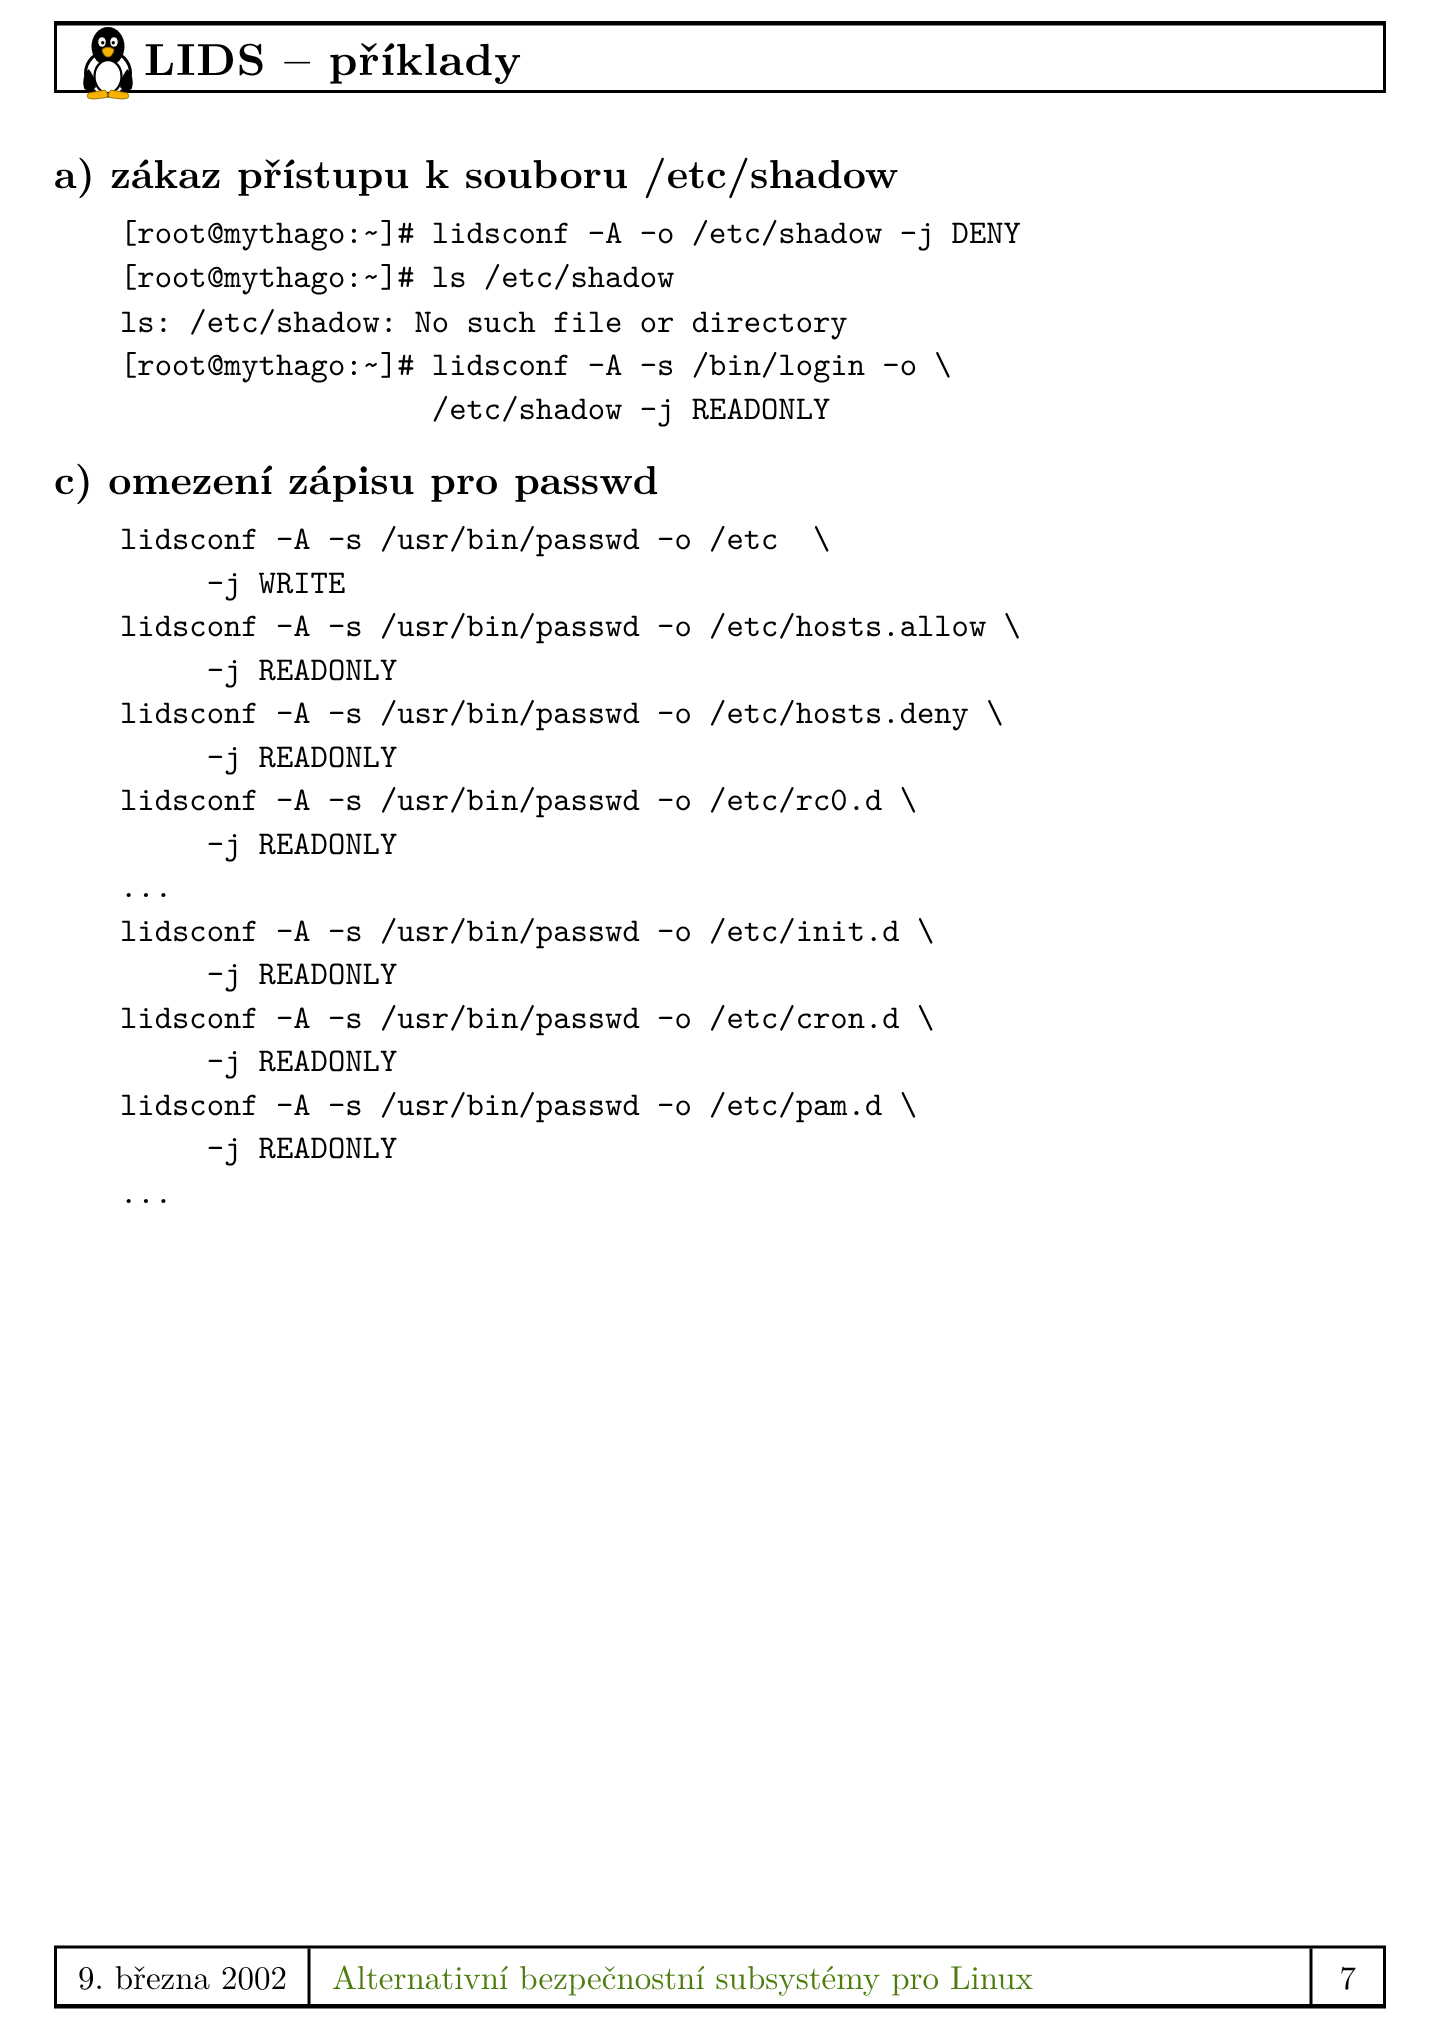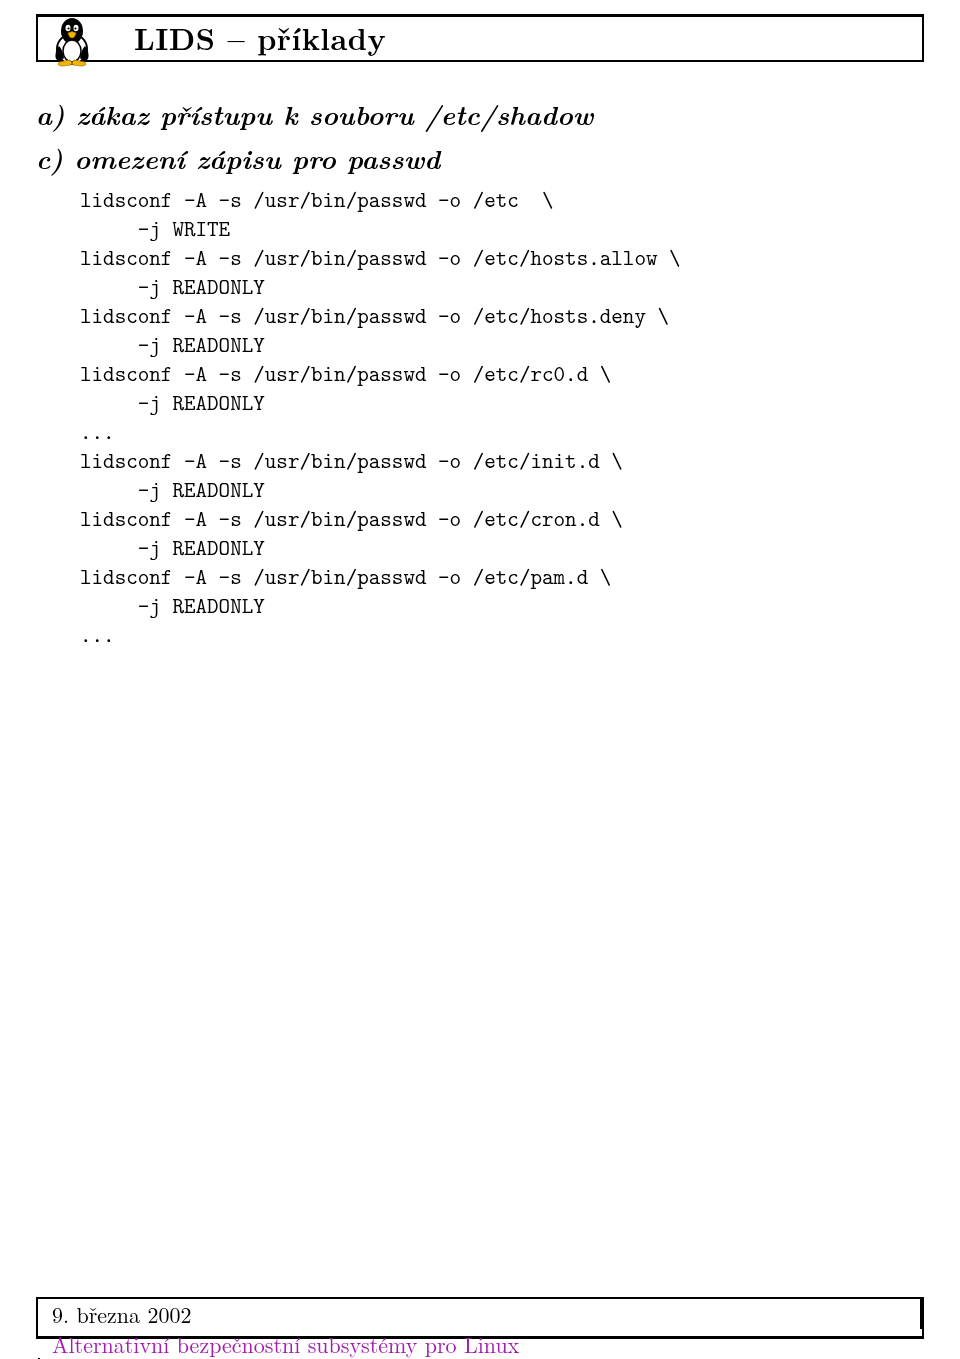--- a/index.html
+++ b/index.html
@@ -18,42 +18,41 @@
     padding: 14px 36px 0 36px;
     font-size: 22px;
     line-height: 1.35;
   }
   .header-block {
     position: relative;
     border: 2px solid #000;
     border-top: 3px solid #000;
     height: 48px;
     box-sizing: border-box;
-    padding-left: 96px;
+    padding-left: 58px;
     display: flex;
     align-items: center;
     margin-bottom: 34px;
   }
   .header-title {
     font-weight: bold;
     font-size: 30px;
     letter-spacing: 0.5px;
   }
   .tux {
     position: absolute;
     left: 12px;
     top: -4px;
     width: 44px;
     height: 54px;
   }
   .section-heading {
     font-weight: bold;
     font-size: 27px;
     margin: 10px 0 8px 0;
-    font-style: italic;
   }
   .section-heading.tight { margin-top: 6px; }
   .codeblock {
     font-family: "Latin Modern Mono", "CMU Typewriter Text", "Courier New", monospace;
     white-space: pre;
     font-size: 22px;
     line-height: 1.32;
     margin: 4px 0 14px 44px;
   }
   .footer {
@@ -61,35 +60,34 @@
     left: 36px;
     right: 36px;
     bottom: 20px;
     display: flex;
     align-items: stretch;
     border: 2px solid #000;
     border-bottom: 3px solid #000;
     height: 42px;
     box-sizing: border-box;
     font-size: 22px;
-    flex-direction: column;
   }
   .footer .cell-date {
     border-right: 2px solid #000;
     padding: 0 14px;
     display: flex;
     align-items: center;
     white-space: nowrap;
   }
   .footer .cell-title {
     flex: 1;
     padding: 0 14px;
     display: flex;
     align-items: center;
-    color: #a21caf;
+    color: #4d7c0f;
   }
   .footer .cell-page {
     border-left: 2px solid #000;
     padding: 0 18px;
     display: flex;
     align-items: center;
   }
 </style>
 </head>
 <body>
@@ -109,20 +107,25 @@
       <ellipse cx="22" cy="38" rx="9" ry="11" fill="#fff" stroke="#000" stroke-width="1.5"></ellipse>
       <path d="M9 33 q-5 6 -3 13 q4 4 8 -1 q-1 -8 -5 -12 z" fill="#000"></path>
       <path d="M35 33 q5 6 3 13 q-4 4 -8 -1 q1 -8 5 -12 z" fill="#000"></path>
       <path d="M9 49 q-3 4 4 4 l8 -1 q2 -2 -1 -5 z" fill="#f6b400" stroke="#9b6b00" stroke-width="0.6"></path>
       <path d="M35 49 q3 4 -4 4 l-8 -1 q-2 -2 1 -5 z" fill="#f6b400" stroke="#9b6b00" stroke-width="0.6"></path>
     </svg>
     <span class="header-title">LIDS – příklady</span>
   </div>
 
   <div class="section-heading">a) zákaz přístupu k souboru /etc/shadow</div>
+  <div class="codeblock">[root@mythago:~]# lidsconf -A -o /etc/shadow -j DENY
+[root@mythago:~]# ls /etc/shadow
+ls: /etc/shadow: No such file or directory
+[root@mythago:~]# lidsconf -A -s /bin/login -o \
+                  /etc/shadow -j READONLY</div>
 
 
   <div class="section-heading tight">c) omezení zápisu pro passwd</div>
   <div class="codeblock">lidsconf -A -s /usr/bin/passwd -o /etc  \
      -j WRITE
 lidsconf -A -s /usr/bin/passwd -o /etc/hosts.allow \
      -j READONLY
 lidsconf -A -s /usr/bin/passwd -o /etc/hosts.deny \
      -j READONLY
 lidsconf -A -s /usr/bin/passwd -o /etc/rc0.d \

